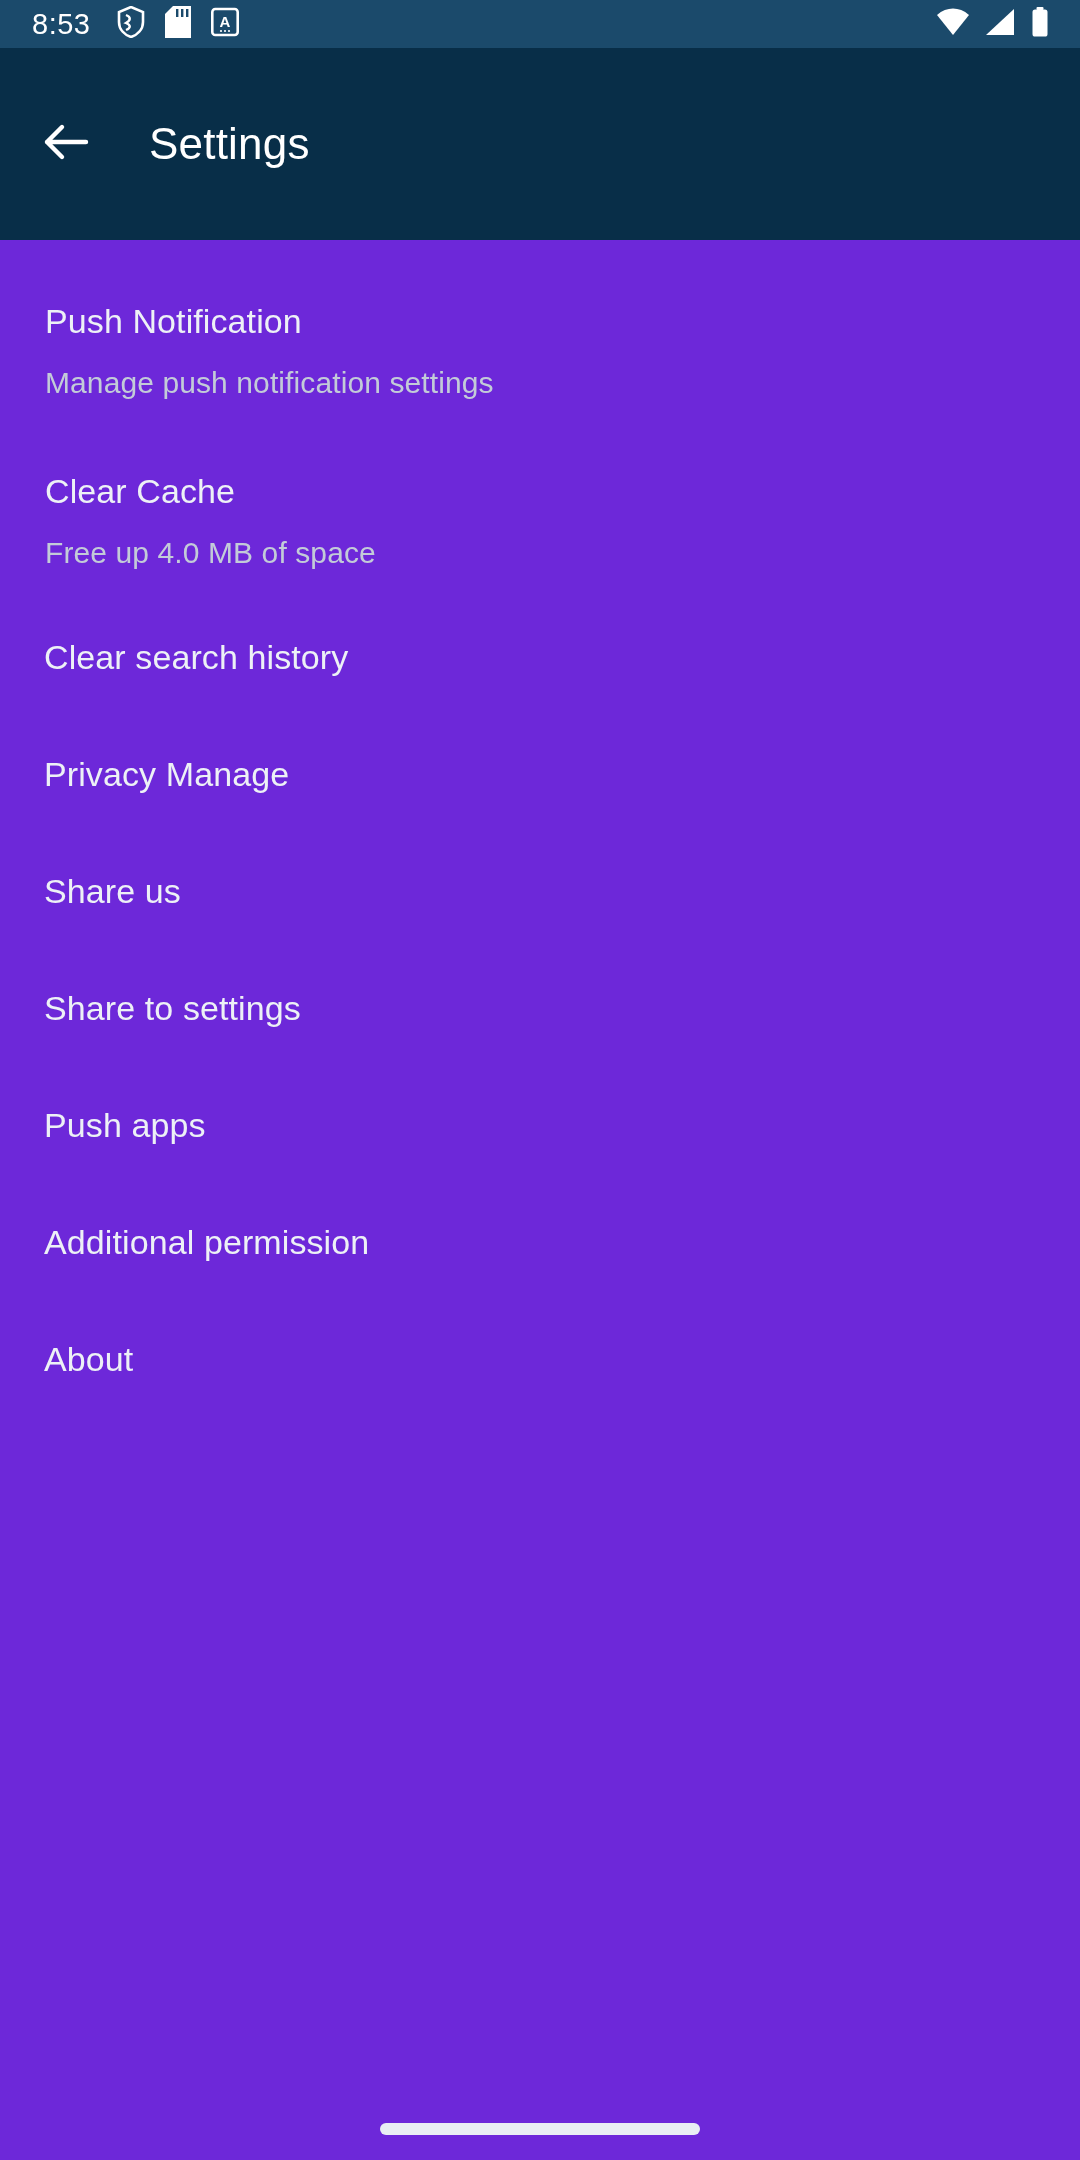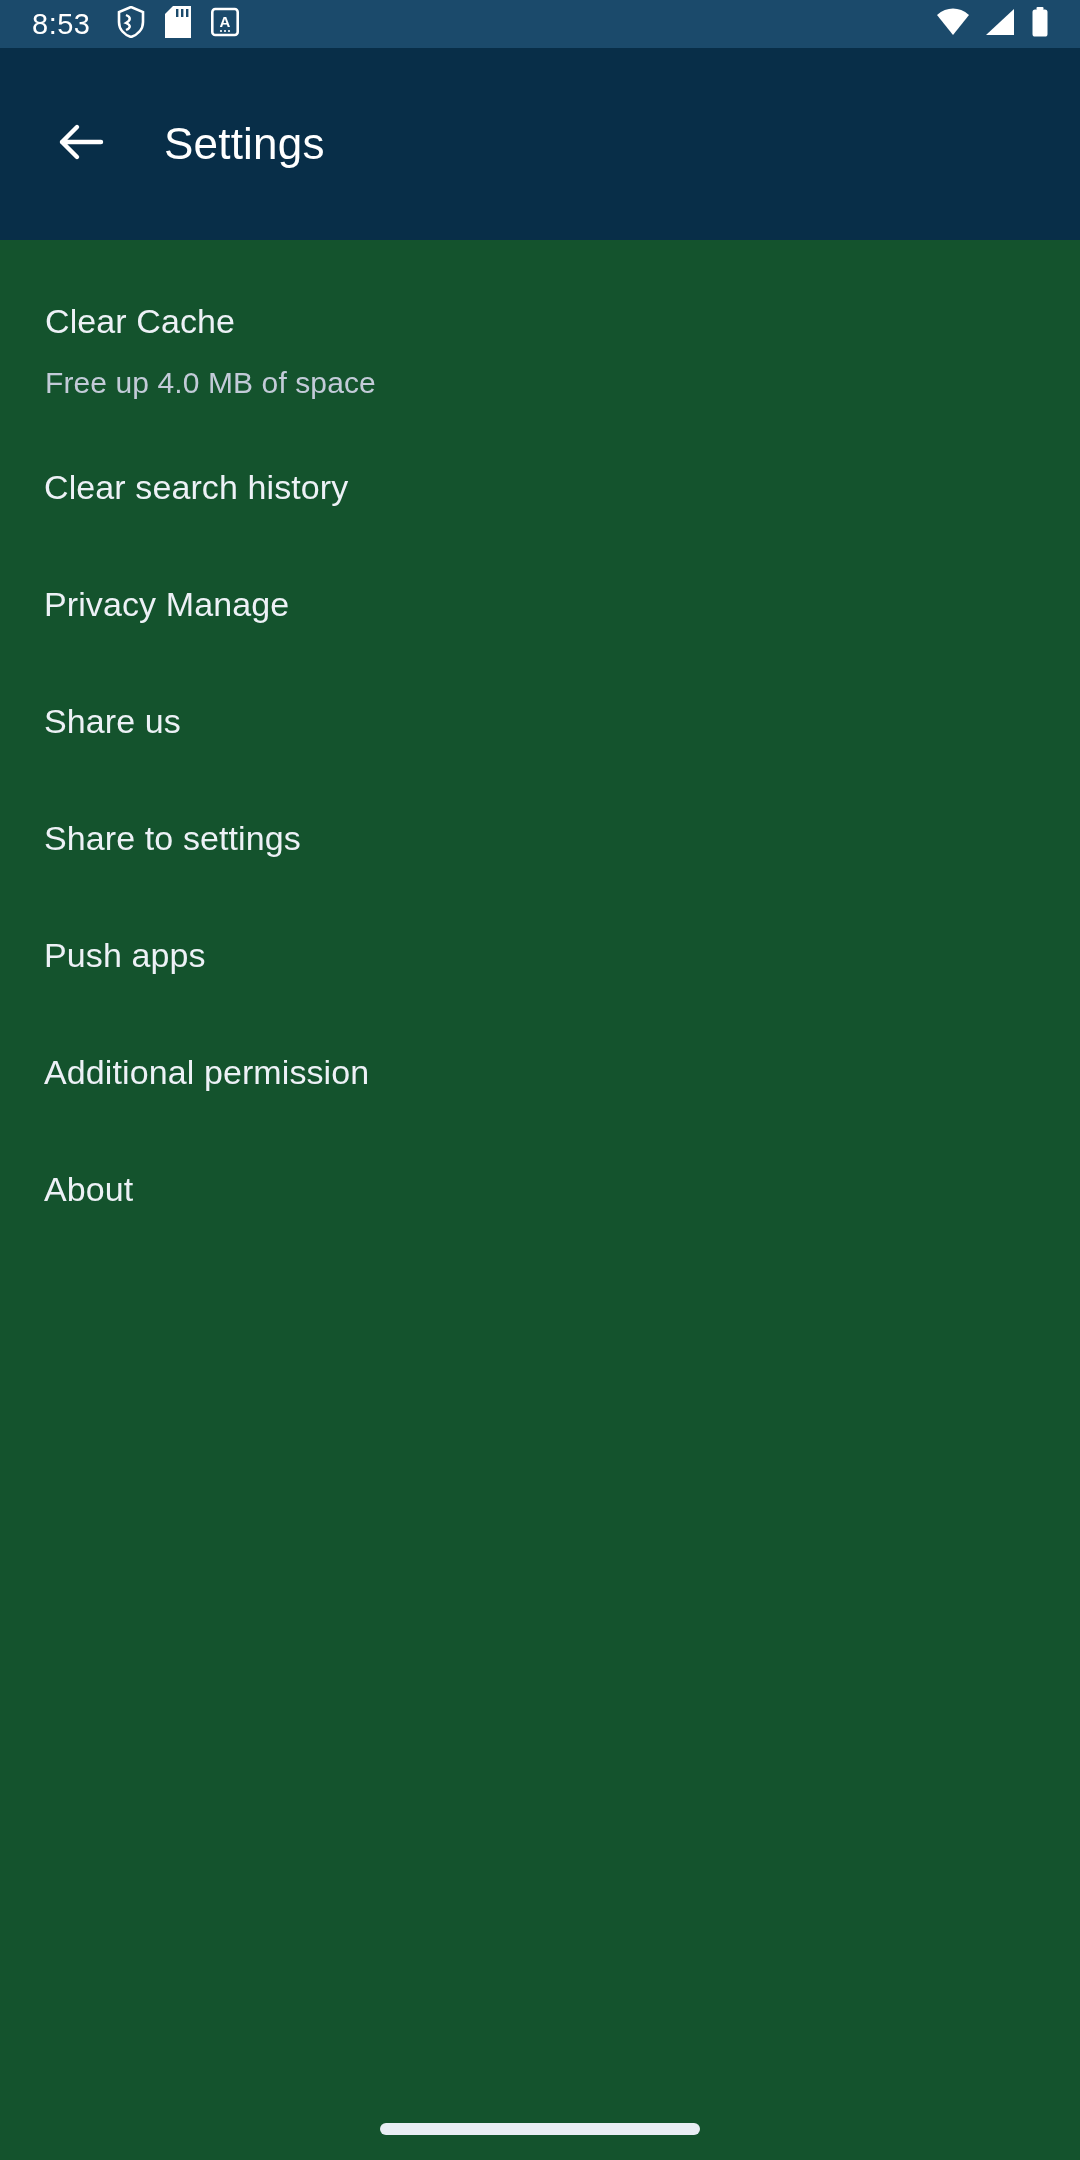--- a/index.html
+++ b/index.html
@@ -5,21 +5,21 @@
   * { margin:0; padding:0; box-sizing:border-box; }
   html, body {
     width:1080px; height:2160px;
     background:#133d63;
     font-family:"Liberation Sans", sans-serif;
     overflow:hidden;
   }
   .screen {
     position:relative;
     width:1080px; height:2160px;
-    background:#14532d;
+    background:#6d28d9;
     display:flex; flex-direction:column;
   }
 
   
   .status-bar {
     height:48px;
     background:#1b4a6b;
     display:flex; align-items:center;
     padding:0 30px 0 32px;
     flex:0 0 auto;
@@ -39,21 +39,21 @@
     margin-left:auto;
     display:flex; align-items:center; gap:14px;
   }
   .sicon { display:block; }
 
   
   .app-bar {
     height:192px;
     background:#082e48;
     display:flex; align-items:center;
-    padding-left:44px;
+    padding-left:29px;
     flex:0 0 auto;
   }
   .back-btn {
     width:72px; height:72px;
     display:flex; align-items:center; justify-content:center;
     cursor:pointer;
     flex:0 0 auto;
   }
   .app-title {
     font-size:44px;
@@ -167,20 +167,24 @@
         <svg width="54" height="54" viewBox="0 0 54 54">
           <path d="M48 27 L9 27 M24 12 L9 27 L24 42" fill="none" stroke="#ffffff" stroke-width="4.4" stroke-linecap="round" stroke-linejoin="round"></path>
         </svg>
       </span>
     </div>
     <div class="app-title">Settings</div>
   </div>
 
   <div class="settings-list">
 
+    <div class="list-item with-sub">
+      <div class="item-title">Push Notification</div>
+      <div class="item-sub">Manage push notification settings</div>
+    </div>
 
     <div class="list-item with-sub">
       <div class="item-title">Clear Cache</div>
       <div class="item-sub">Free up 4.0 MB of space</div>
     </div>
 
     <div class="list-item single">
       <div class="item-title">Clear search history</div>
     </div>
 

